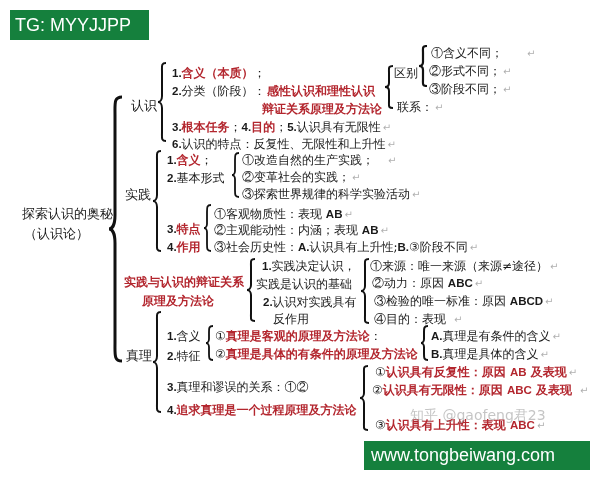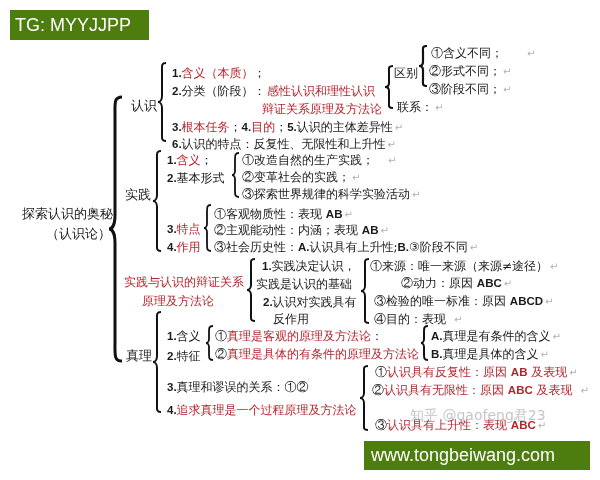--- a/index.html
+++ b/index.html
@@ -3,40 +3,40 @@
 <meta charset="utf-8">
 <style>
   html, body { margin:0; padding:0; }
   body {
     width:600px; height:480px; position:relative; overflow:hidden;
     background:#ffffff;
     font-family: "DejaVu Serif", "Liberation Serif", serif;
     color:#1a1a1a;
   }
   .t { position:absolute; white-space:nowrap; font-size:12px; line-height:18px; }
-  .red { color:#b3262e; font-weight:normal; }
+  .red { color:#b3262e; font-weight:bold; }
   .num { font-family:"Liberation Sans", "DejaVu Sans", sans-serif; font-weight:bold; font-size:11.5px; }
   .ret { color:#b0b0b0; font-size:10px; font-family:"DejaVu Sans", sans-serif; margin-left:2px; }
   .brace { position:absolute; }
   .brace svg { display:block; }
   .badge {
-    position:absolute; background:#4d7c0f; color:#ffffff;
+    position:absolute; background:#15803d; color:#ffffff;
     font-family:"Liberation Sans", "DejaVu Sans", sans-serif;
   }
   .wm { position:absolute; color:rgba(150,150,150,0.55); font-family:"DejaVu Sans", sans-serif; font-size:14px; white-space:nowrap; }
 </style>
 </head>
 <body>
 
 <div class="badge" style="left:10px;top:10px;width:139px;height:30px;font-size:18px;line-height:30px;padding-left:5px;box-sizing:border-box;">
   <span>TG: MYYJJPP</span>
 </div>
 
 <div class="t" style="left:22px;top:205px;font-size:13px;">探索认识的奥秘</div>
-<div class="t" style="left:46px;top:225px;font-size:13px;">（认识论）</div>
+<div class="t" style="left:24px;top:225px;font-size:13px;">（认识论）</div>
 
 <div class="brace" style="left:108px;top:95px;">
   <svg width="16" height="268" viewBox="0 0 16 268">
     <path d="M14,2 C6,2 7,8 7,20 L7,120 C7,130 4,134 1,134 C4,134 7,138 7,148 L7,248 C7,260 6,266 14,266" fill="none" stroke="#111" stroke-width="3"></path>
   </svg>
 </div>
 
 <div class="t" style="left:131px;top:97px;font-size:13px;">认识</div>
 <div class="brace" style="left:157px;top:62px;">
   <svg width="10" height="80" viewBox="0 0 10 80">
@@ -46,21 +46,21 @@
 
 <div class="t" style="left:172px;top:64px;">
   <span class="num">1.</span><span class="red">含义（本质）</span><span>；</span>
 </div>
 <div class="t" style="left:172px;top:82px;">
   <span class="num">2.</span><span>分类（阶段）：</span>
 </div>
 <div class="t red" style="left:267px;top:82px;">感性认识和理性认识</div>
 <div class="t red" style="left:262px;top:100px;">辩证关系原理及方法论</div>
 <div class="t" style="left:172px;top:118px;">
-  <span class="num">3.</span><span class="red">根本任务</span><span>；</span><span class="num">4.</span><span class="red">目的</span><span>；</span><span class="num">5.</span><span>认识的主体差异性</span><span class="ret">↵</span>
+  <span class="num">3.</span><span class="red">根本任务</span><span>；</span><span class="num">4.</span><span class="red">目的</span><span>；</span><span class="num">5.</span><span>认识具有无限性</span><span class="ret">↵</span>
 </div>
 <div class="t" style="left:172px;top:135px;">
   <span class="num">6.</span><span>认识的特点：反复性、无限性和上升性</span><span class="ret">↵</span>
 </div>
 
 <div class="brace" style="left:384px;top:65px;">
   <svg width="10" height="44" viewBox="0 0 10 44">
     <path d="M9,1 C4,1 5,3 5,8 L5,18 C5,21 3,22 1,22 C3,22 5,23 5,26 L5,36 C5,41 4,43 9,43" fill="none" stroke="#111" stroke-width="2"></path>
   </svg>
 </div>
@@ -148,21 +148,21 @@
 <div class="t" style="left:273px;top:310px;">反作用</div>
 
 <div class="brace" style="left:360px;top:258px;">
   <svg width="10" height="66" viewBox="0 0 10 66">
     <path d="M9,1 C4,1 5,3 5,9 L5,28 C5,31 3,33 1,33 C3,33 5,35 5,38 L5,57 C5,63 4,65 9,65" fill="none" stroke="#111" stroke-width="2"></path>
   </svg>
 </div>
 <div class="t" style="left:370px;top:257px;">
   <span>①来源：唯一来源（来源≠途径）</span><span class="ret">↵</span>
 </div>
-<div class="t" style="left:372px;top:274px;margin-left:29px;">
+<div class="t" style="left:372px;top:274px;">
   <span>②动力：原因 </span><span class="num">ABC</span><span class="ret">↵</span>
 </div>
 <div class="t" style="left:374px;top:292px;">
   <span>③检验的唯一标准：原因 </span><span class="num">ABCD</span><span class="ret">↵</span>
 </div>
 <div class="t" style="left:374px;top:310px;">
   <span>④目的：表现</span><span class="ret" style="margin-left:8px;">↵</span>
 </div>
 
 <div class="t" style="left:126px;top:347px;font-size:13px;">真理</div>

